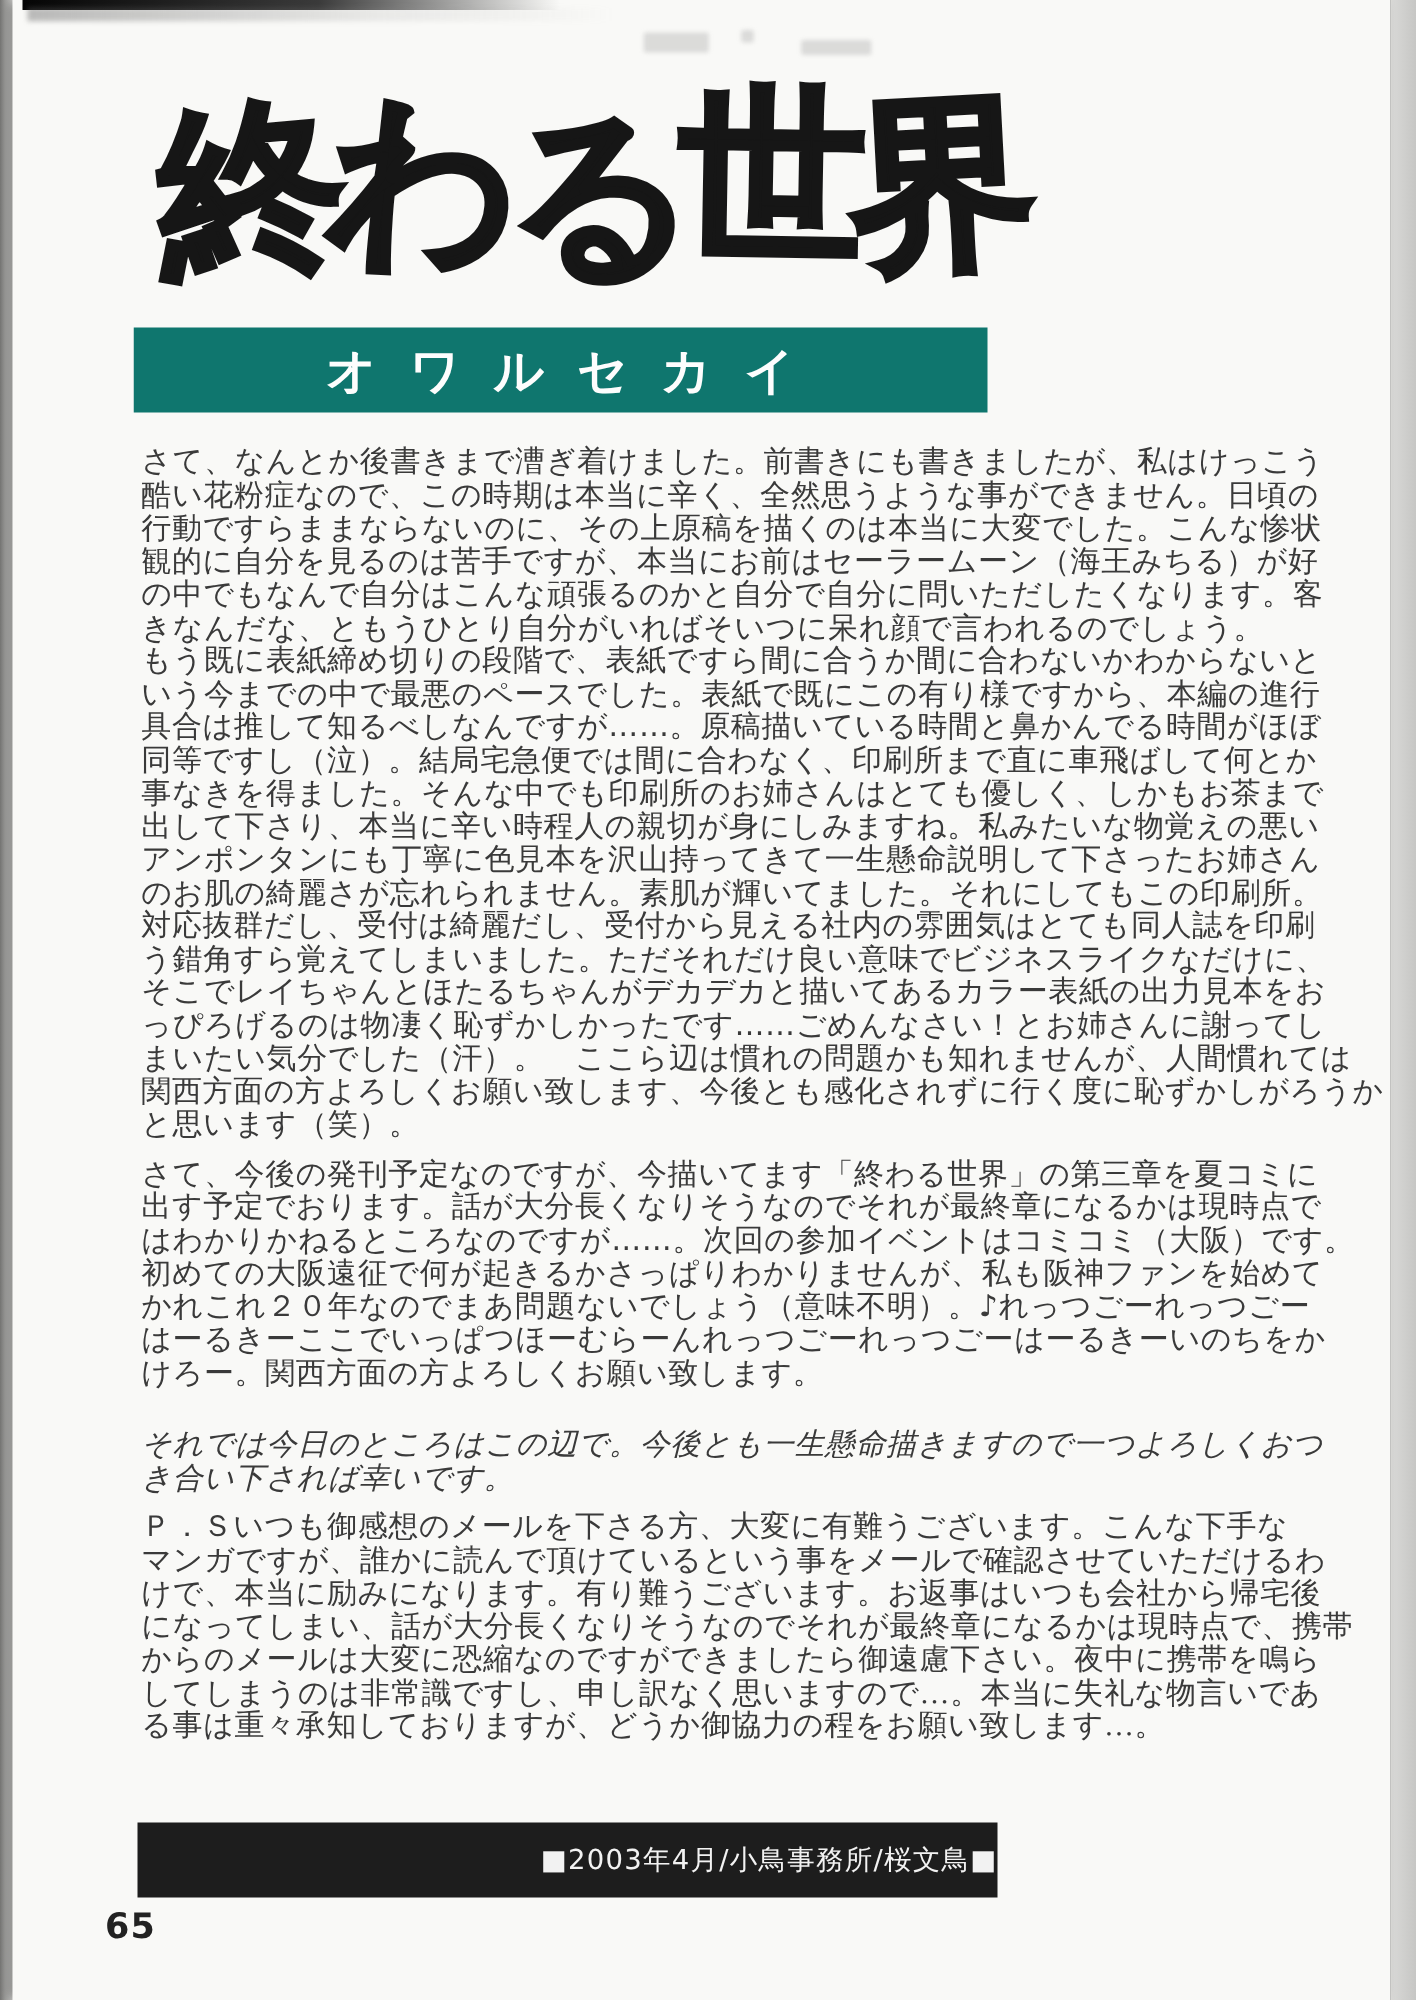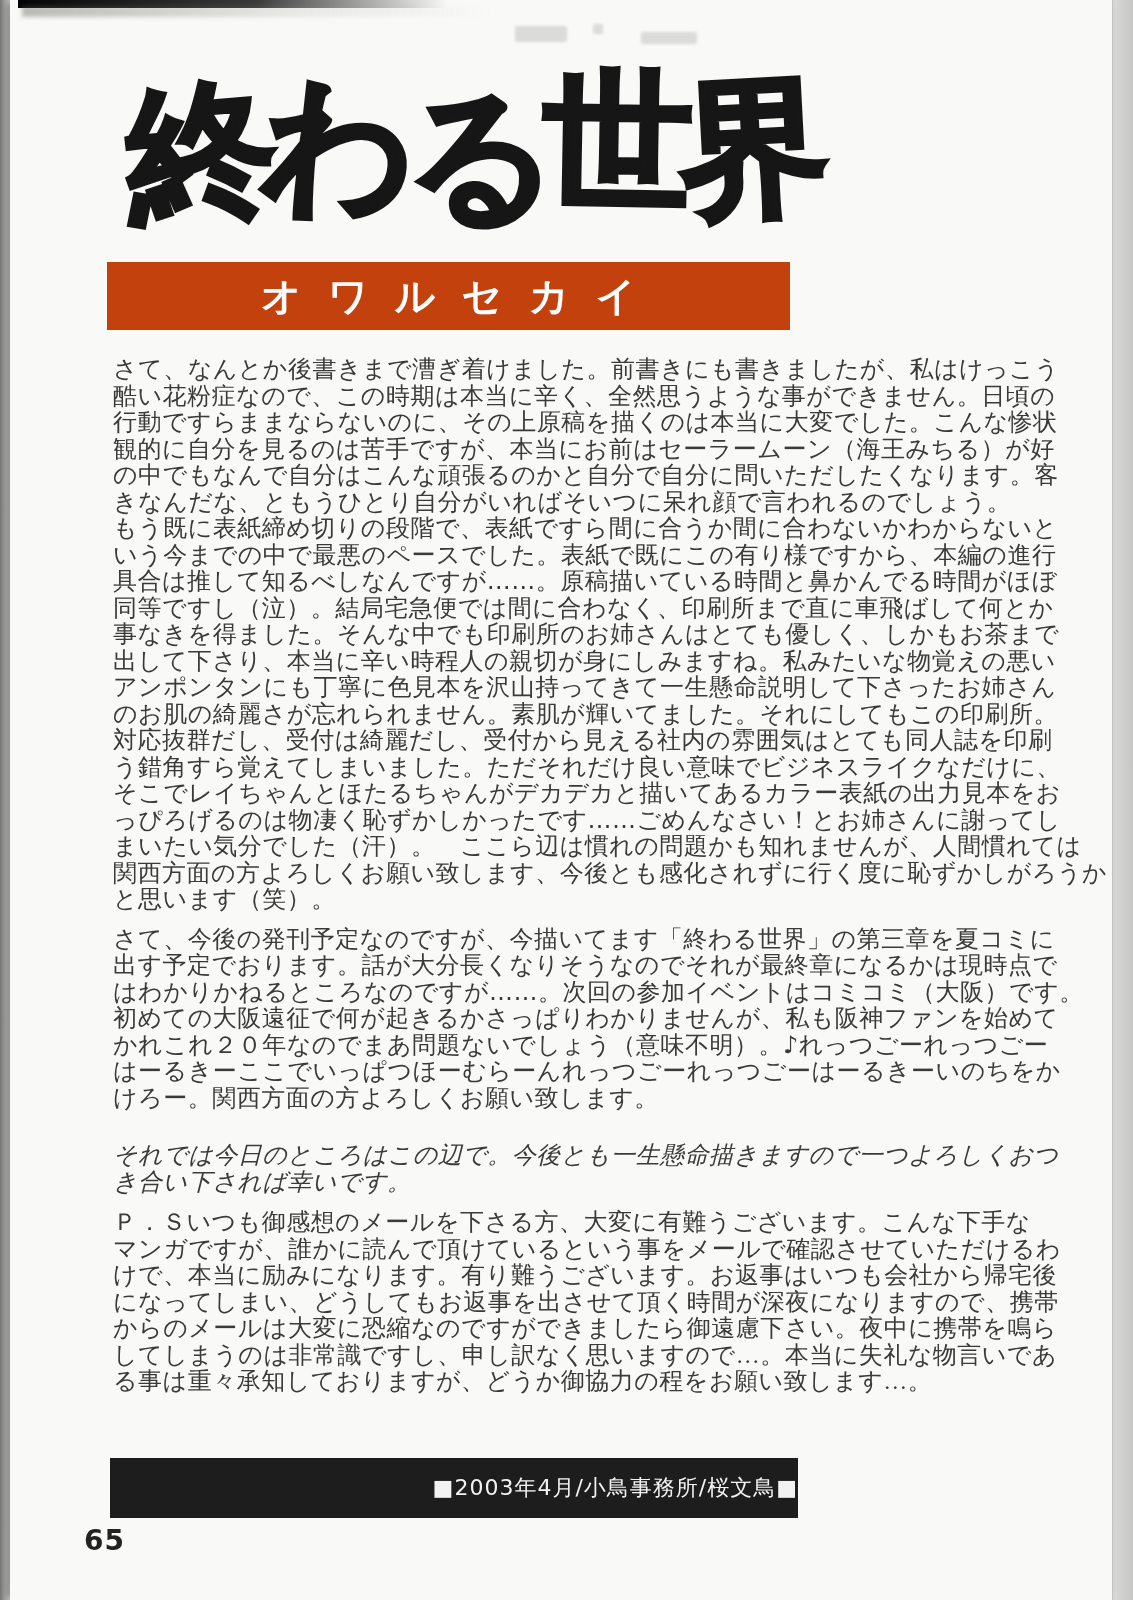--- a/index.html
+++ b/index.html
@@ -46,21 +46,21 @@
     letter-spacing:-0.09em;white-space:nowrap;
   }
   .title .char{display:inline-block;}
   .title .char:nth-child(1){transform:rotate(-5deg) translateY(6px);}
   .title .char:nth-child(2){transform:rotate(4deg) translateY(-2px);}
   .title .char:nth-child(3){transform:rotate(-4deg) translateY(9px);}
   .title .char:nth-child(4){transform:rotate(1deg) translateY(-5px);}
   .title .char:nth-child(5){transform:rotate(-3deg) translateY(2px);}
   .reading-banner{
     position:absolute;left:97px;top:262px;width:683px;height:68px;
-    background:#c2410c;display:flex;align-items:center;justify-content:center;
+    background:#0f766e;display:flex;align-items:center;justify-content:center;
   }
   .reading-banner span{
     color:#fdfdfd;font-size:40px;font-weight:bold;
     letter-spacing:26px;padding-left:26px;white-space:nowrap;
   }
   .afterword{
     position:absolute;left:103px;top:356px;width:950px;
     color:#3a3a3a;font-size:24px;letter-spacing:.5px;
   }
   .afterword .line{height:26.5px;line-height:26.5px;white-space:pre;}
@@ -130,21 +130,21 @@
         <div class="line">けろー。関西方面の方よろしくお願い致します。</div>
       </div>
     <div class="para para-3">
         <div class="line">それでは今日のところはこの辺で。今後とも一生懸命描きますので一つよろしくおつ</div>
         <div class="line">き合い下されば幸いです。</div>
       </div>
     <div class="para para-4">
         <div class="line">Ｐ．Ｓいつも御感想のメールを下さる方、大変に有難うございます。こんな下手な</div>
         <div class="line">マンガですが、誰かに読んで頂けているという事をメールで確認させていただけるわ</div>
         <div class="line">けで、本当に励みになります。有り難うございます。お返事はいつも会社から帰宅後</div>
-        <div class="line">になってしまい、どうしてもお返事を出させて頂く時間が深夜になりますので、携帯</div>
+        <div class="line">になってしまい、話が大分長くなりそうなのでそれが最終章になるかは現時点で、携帯</div>
         <div class="line">からのメールは大変に恐縮なのですができましたら御遠慮下さい。夜中に携帯を鳴ら</div>
         <div class="line">してしまうのは非常識ですし、申し訳なく思いますので…。本当に失礼な物言いであ</div>
         <div class="line">る事は重々承知しておりますが、どうか御協力の程をお願い致します…。</div>
       </div>
   </div>
 
   <div class="credit-banner">
     <span>■2003年4月/小鳥事務所/桜文鳥■</span>
   </div>
 

